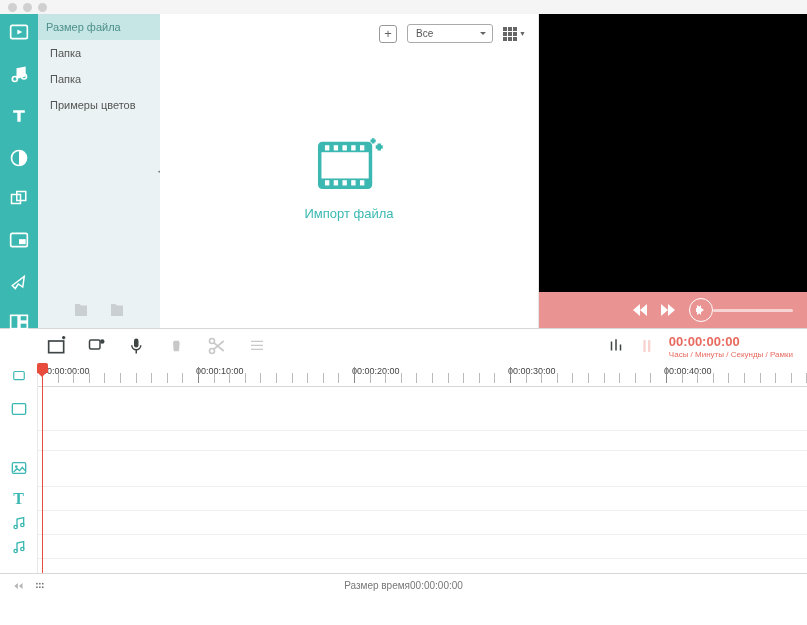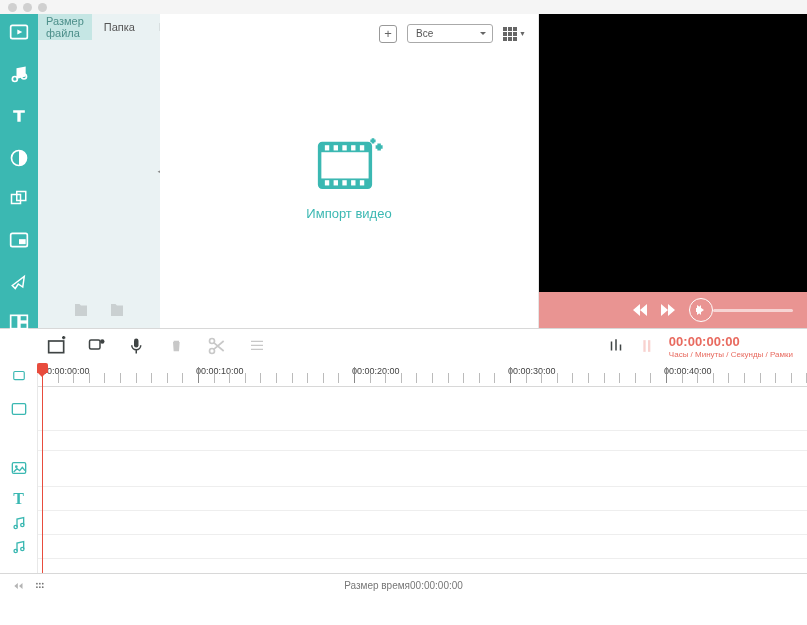--- a/index.html
+++ b/index.html
@@ -5,21 +5,21 @@
 *{box-sizing:border-box;margin:0;padding:0;font-family:Arial,Helvetica,sans-serif;-webkit-font-smoothing:antialiased}
 body{width:807px;height:625px;background:#fff;overflow:hidden;position:relative}
 .titlebar{height:14px;background:#f5f5f5;display:flex;align-items:center;padding:0 8px;position:relative}
 .traffic{display:flex;gap:6px;position:absolute;left:8px;top:3px}
 .traffic span{width:9px;height:9px;border-radius:50%;background:#d0d0d0}
 .title{position:absolute;left:0;right:0;text-align:center;font-size:11px;color:#bcbcbc;font-weight:300}
 .top{height:314px;display:flex}
 .sidebar-left{width:38px;background:#3bb8b2;display:flex;flex-direction:column;align-items:center;padding-top:8px;gap:22px}
 .sidebar-left .ico{width:22px;height:22px;display:flex;align-items:center;justify-content:center;cursor:pointer}
 .sidebar-left svg{fill:#fff}
-.panel{width:122px;background:#eaf2f3;display:flex;flex-direction:row;position:relative}
+.panel{width:122px;background:#eaf2f3;display:flex;flex-direction:column;position:relative}
 .panel-header{height:26px;background:#c5e6e4;color:#4d8f8a;font-size:11px;font-weight:500;display:flex;align-items:center;padding:0 8px}
 .panel-item{height:26px;display:flex;align-items:center;padding:0 12px;font-size:11px;color:#555;cursor:pointer}
 .panel-footer{position:absolute;bottom:8px;left:0;right:0;display:flex;justify-content:center;gap:18px}
 .panel-footer .fico{width:18px;height:20px;opacity:.35}
 .collapse-handle{position:absolute;right:-8px;top:50%;transform:translateY(-50%);width:14px;height:30px;background:#eaf2f3;border-radius:0 5px 5px 0;display:flex;align-items:center;justify-content:center;color:#888;font-size:9px;cursor:pointer}
 .media-area{flex:1;background:#fff;position:relative;border-right:1px solid #e5e5e5}
 .media-toolbar{position:absolute;top:10px;right:12px;display:flex;align-items:center;gap:10px}
 .tb-btn{width:18px;height:18px;border:1px solid #999;border-radius:3px;display:flex;align-items:center;justify-content:center;font-size:13px;color:#666;cursor:pointer}
 .tb-select{height:19px;border:1px solid #aaa;border-radius:3px;padding:0 18px 0 8px;font-size:10px;color:#555;position:relative;display:flex;align-items:center;cursor:pointer;min-width:86px}
 .tb-select:after{content:"";position:absolute;right:6px;top:7px;border:3px solid transparent;border-top-color:#666}
@@ -126,20 +126,21 @@
           <rect x="13" y="4" width="9" height="7" fill="none" stroke="#fff" stroke-width="2"></rect>
           <rect x="13" y="13" width="9" height="7" fill="none" stroke="#fff" stroke-width="2"></rect>
         </svg>
       </div>
   </div>
 
   <div class="panel">
     <div class="panel-header">Размер файла</div>
     <div class="panel-item">Папка</div>
     <div class="panel-item">Папка</div>
+    <div class="panel-item">Примеры цветов</div>
     <div class="panel-footer">
       <svg class="fico" viewBox="0 0 24 24">
           <path fill="#555" d="M4 4h6l2 2h8v14H4z" opacity=".6"></path>
         </svg>
       <svg class="fico" viewBox="0 0 24 24">
           <path fill="#555" d="M4 4h6l2 2h8v14H4z" opacity=".6"></path>
         </svg>
     </div>
     <div class="collapse-handle">◀</div>
   </div>
@@ -176,21 +177,21 @@
           <rect x="42" y="10" width="5" height="6" fill="#fff"></rect>
           <rect x="52" y="10" width="5" height="6" fill="#fff"></rect>
         <rect x="12" y="50" width="5" height="6" fill="#fff"></rect>
           <rect x="22" y="50" width="5" height="6" fill="#fff"></rect>
           <rect x="32" y="50" width="5" height="6" fill="#fff"></rect>
           <rect x="42" y="50" width="5" height="6" fill="#fff"></rect>
           <rect x="52" y="50" width="5" height="6" fill="#fff"></rect>
         <path d="M64 5h6M67 2v6" stroke="#3bb8b2" stroke-width="3"></path>
         <path d="M70 12h8M74 8v8" stroke="#3bb8b2" stroke-width="4"></path>
       </svg>
-      <div class="import-label">Импорт видео</div>
+      <div class="import-label">Импорт файла</div>
     </div>
   </div>
 
   <div class="preview">
     <div class="preview-screen"></div>
     <div class="preview-controls">
       <div class="pc-btn">
           <svg width="14" height="12" viewBox="0 0 14 12">
             <path d="M7 6L14 0v12zM0 6L7 0v12z" fill="#fff"></path>
           </svg>

